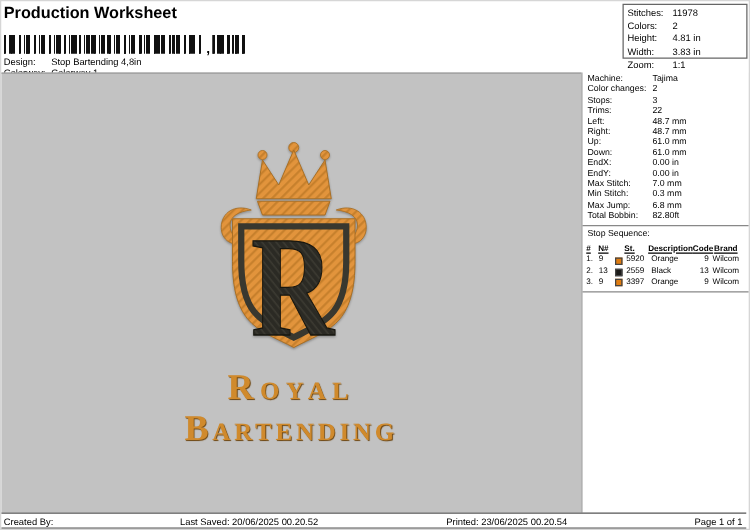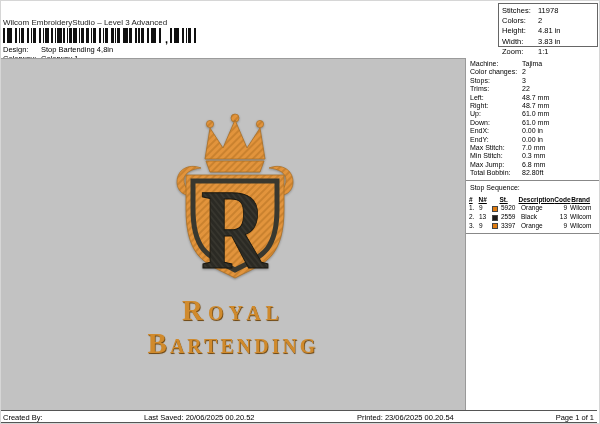--- a/index.html
+++ b/index.html
@@ -69,21 +69,21 @@
   .f-created{left:2px;top:2px;}
   .f-saved{left:143px;top:2px;}
   .f-printed{left:356px;top:2px;}
   .f-page{right:3px;top:2px;}
 </style>
 </head>
 <body>
 
 <div class="page">
 
-  <div class="abs subtitle">Wilcom EmbroideryStudio – Level 3 Advanced</div>
+  <div class="abs title">Production Worksheet</div>
 
   <div class="abs barcode-wrap">
     <div class="bc bc1"></div>
     <div class="bc-comma">,</div>
     <div class="bc bc2"></div>
   </div>
 
   <div class="abs meta-row design-row">
     <span class="lbl">Design:</span>
     <span>Stop Bartending 4,8in</span>

